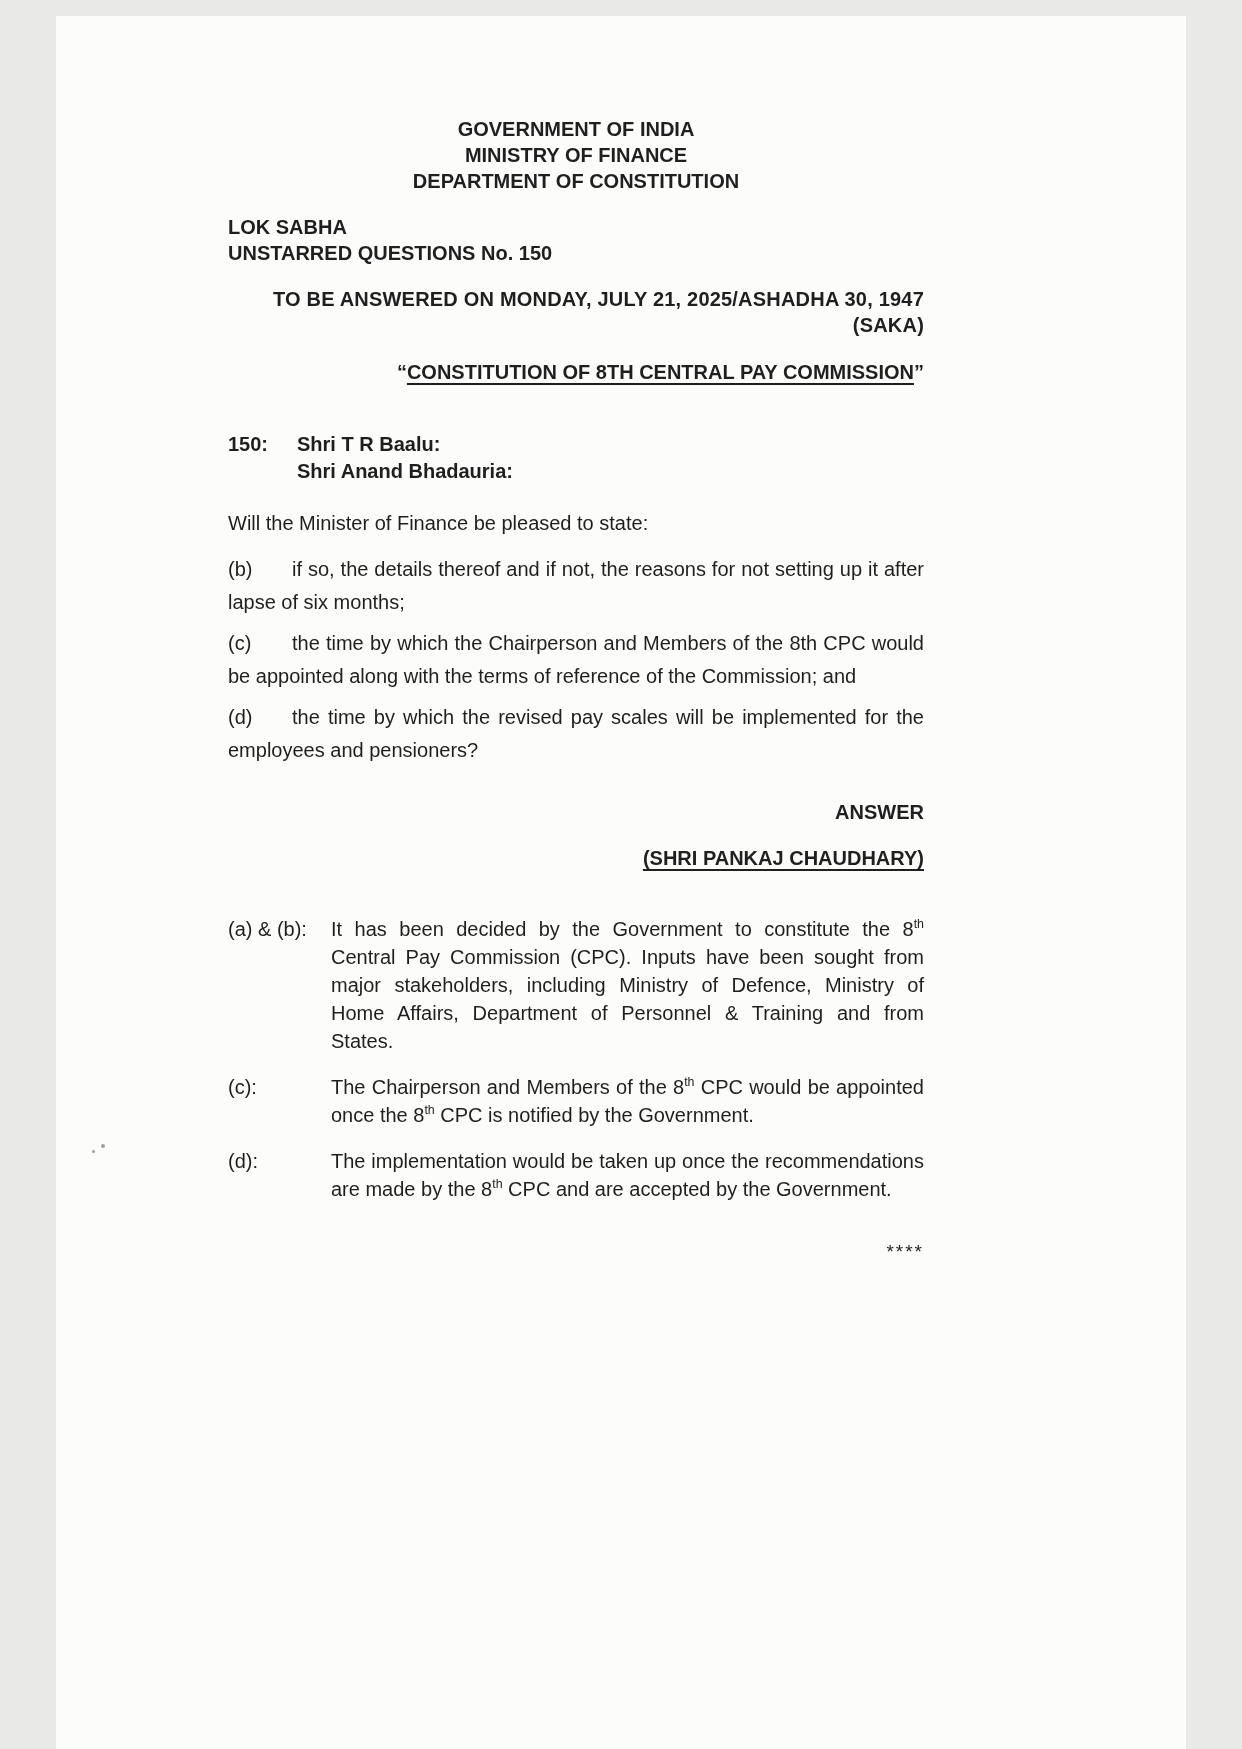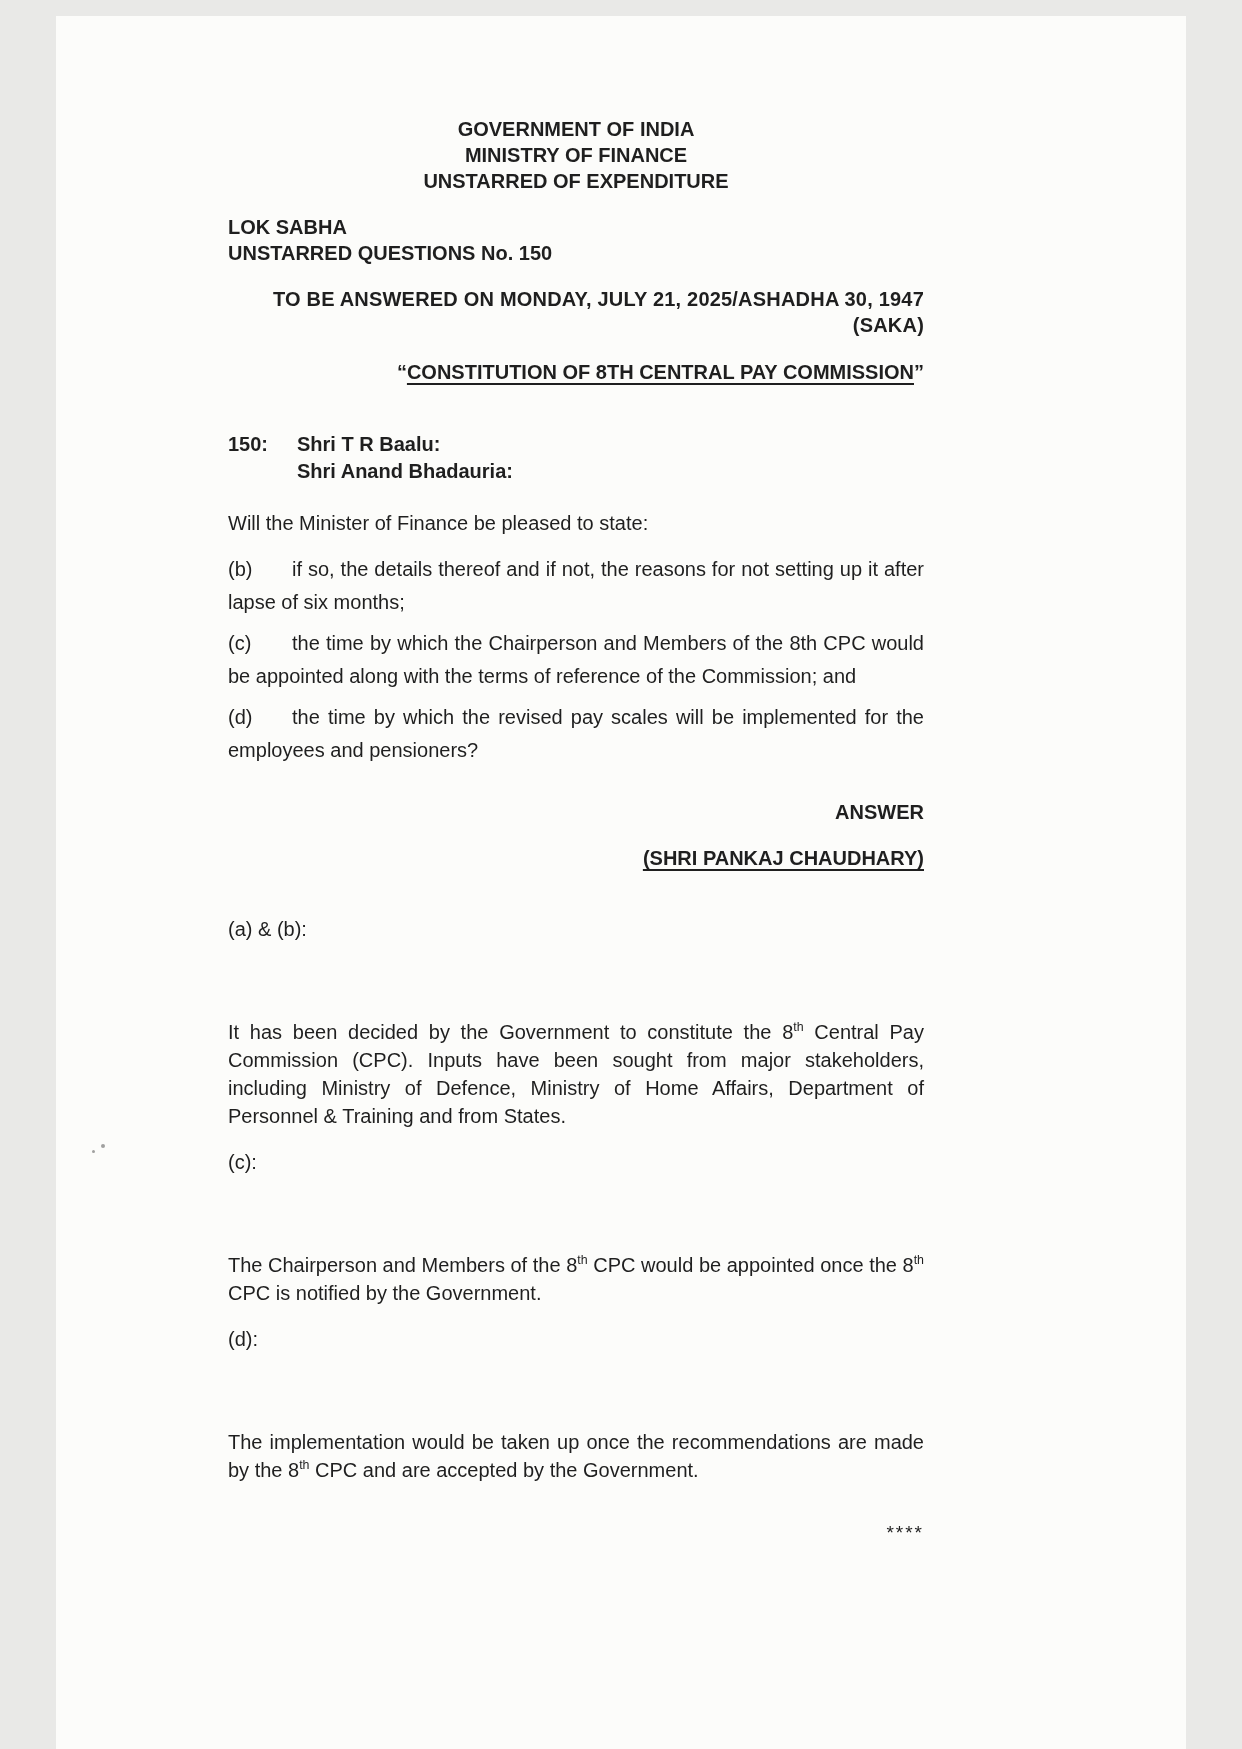--- a/index.html
+++ b/index.html
@@ -38,21 +38,21 @@
 
   .intro { line-height: 33px; margin-bottom: 13px; }
 
   .qpara { line-height: 33px; text-align: justify; margin-bottom: 8px; }
   .qpara .qlabel { display: inline-block; width: 64px; }
 
   .answer-heading { line-height: 26px; margin: 32px 0 20px 0; }
   .minister { line-height: 26px; }
   .minister-name { line-height: 26px; margin-bottom: 44px; }
 
-  .ans { display: flex; line-height: 28px; margin-bottom: 18px; flex-direction: column; }
+  .ans { display: flex; line-height: 28px; margin-bottom: 18px; }
   .ans .alabel { flex: 0 0 103px; }
   .ans .atext { flex: 1; text-align: justify; }
   sup { font-size: 0.62em; line-height: 0; vertical-align: super; }
 
   .stars { margin-top: 38px; font-size: 19px; letter-spacing: 2px; }
 
   .scan-mark {
     position: absolute;
     left: 36px;
     top: 1128px;
@@ -71,21 +71,21 @@
 </style>
 </head>
 <body>
 
 <div class="page">
   <div class="content">
 
     <header class="org">
       <div class="h">GOVERNMENT OF INDIA</div>
       <div class="h">MINISTRY OF FINANCE</div>
-      <div class="h">UNSTARRED OF EXPENDITURE</div>
+      <div class="h">DEPARTMENT OF CONSTITUTION</div>
     </header>
 
     <div class="house">
       <div class="h">LOK SABHA</div>
       <div class="h">UNSTARRED QUESTIONS No. 150</div>
     </div>
 
     <div class="h center answer-date">TO BE ANSWERED ON MONDAY, JULY 21, 2025/ASHADHA 30, 1947 (SAKA)</div>
 
     <div class="h center title"><span>“</span><span class="u">CONSTITUTION OF 8TH CENTRAL PAY COMMISSION</span><span>”</span></div>

